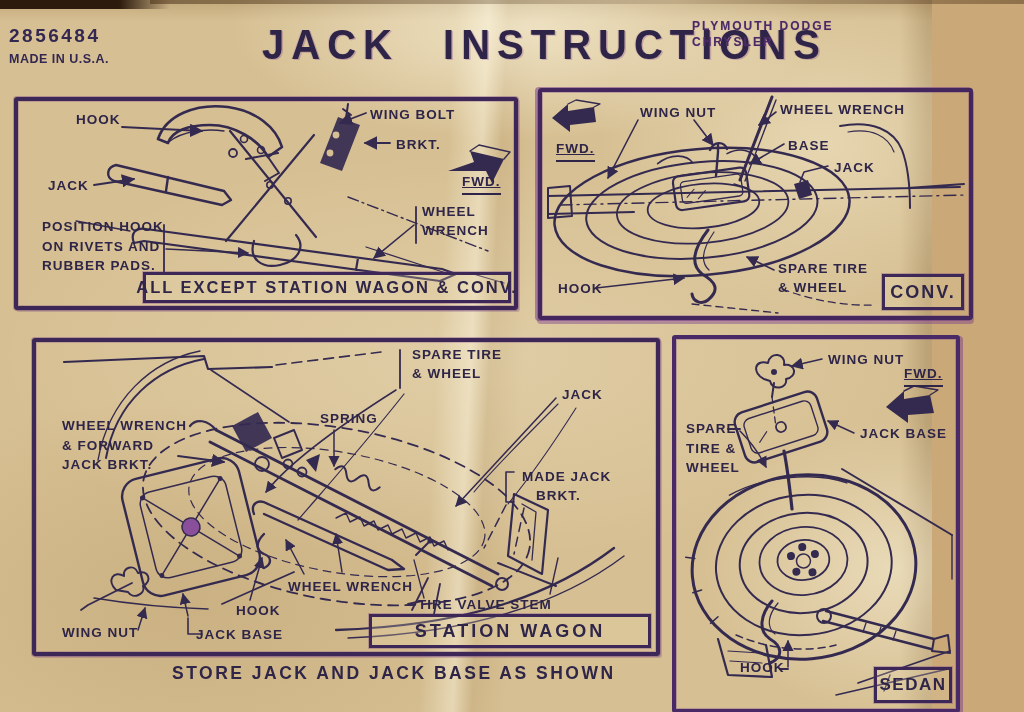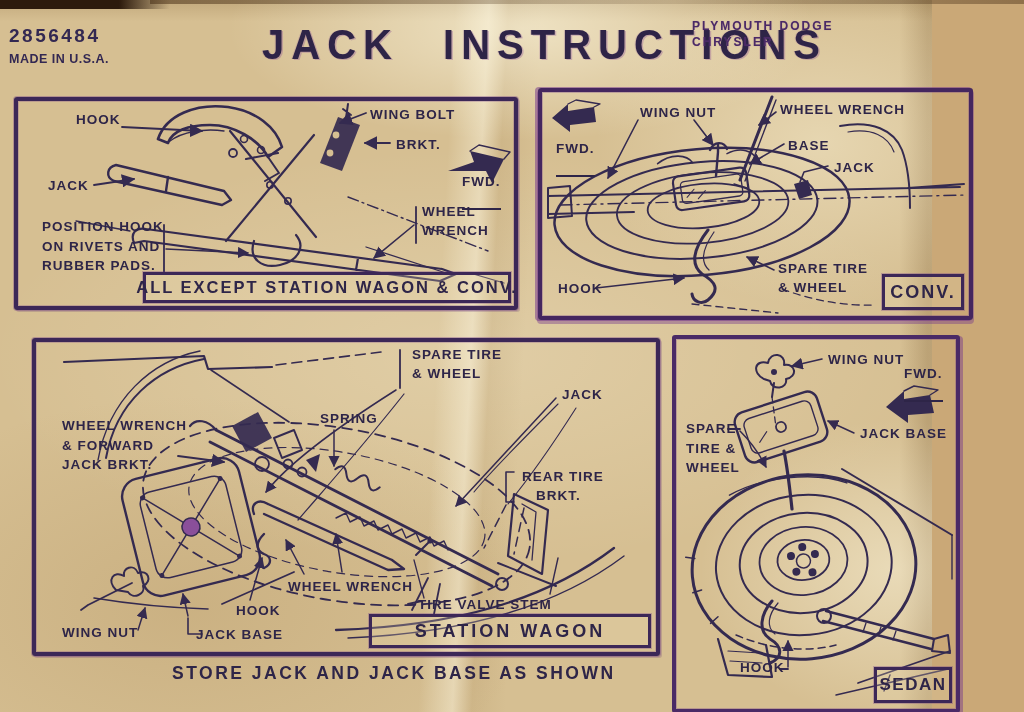--- a/index.html
+++ b/index.html
@@ -38,21 +38,21 @@
   .p2{left:538px;top:88px;width:427px;height:224px;border-color:#44265f;
       box-shadow:-2px 0 0 1px rgba(112,50,140,.5), 0 3px 0 1px rgba(112,50,140,.4),
                  inset 0 0 0 1px rgba(110,55,135,.3);}
   .p3{left:32px;top:338px;width:620px;height:310px;}
   .p4{left:672px;top:335px;width:280px;height:370px;border-color:#4a2a66;
       box-shadow:2px 2px 0 1px rgba(112,50,140,.45), inset 0 0 0 1px rgba(110,55,135,.3);}
   .art{position:absolute;left:0;top:0;width:100%;height:100%;}
   .lbl{position:absolute;font-size:13.5px;font-weight:bold;letter-spacing:1px;
     line-height:1.4;color:#2e2548;white-space:nowrap;}
   .lbl span{display:block;}
-  .u{border-bottom:2.5px solid #2e2548;padding-bottom:16px;}
+  .u{border-bottom:2.5px solid #2e2548;padding-bottom:1px;text-decoration:underline;}
   .cap{position:absolute;border:3px solid #3c2757;background:rgba(235,220,180,.25);
     display:flex;align-items:center;justify-content:center;
     font-weight:bold;color:#2e2548;white-space:nowrap;
     box-shadow:0 0 0 1px rgba(110,55,135,.3);}
   .cap1{left:125px;right:3px;bottom:3px;height:25px;font-size:16.5px;letter-spacing:2px;}
   .cap2{right:5px;bottom:6px;width:76px;height:30px;font-size:18px;letter-spacing:2px;align-items:center;}
   .cap3{right:5px;bottom:4px;width:276px;height:28px;font-size:18px;letter-spacing:3px;text-align:center;}
   .cap4{right:4px;bottom:6px;width:72px;height:30px;font-size:17px;letter-spacing:1.5px;}
   .footer{position:absolute;left:172px;top:663px;font-size:17.5px;font-weight:bold;
     letter-spacing:2.5px;color:#2e2548;white-space:nowrap;}
@@ -321,21 +321,21 @@
       </div>
     <div class="lbl" style="left:26px;top:74px;line-height:1.45">
       <span>WHEEL WRENCH</span>
       <span>&amp; FORWARD</span>
       <span>JACK BRKT.</span>
     </div>
     <div class="lbl" style="left:284px;top:68px">
         <span>SPRING</span>
       </div>
     <div class="lbl" style="left:486px;top:126px">
-      <span>REAR TIRE</span>
+      <span>MADE JACK</span>
       <span style="padding-left:14px">BRKT.</span>
     </div>
     <div class="lbl" style="left:252px;top:236px">
         <span>WHEEL WRENCH</span>
       </div>
     <div class="lbl" style="left:200px;top:260px">
         <span>HOOK</span>
       </div>
     <div class="lbl" style="left:160px;top:284px">
         <span>JACK BASE</span>

